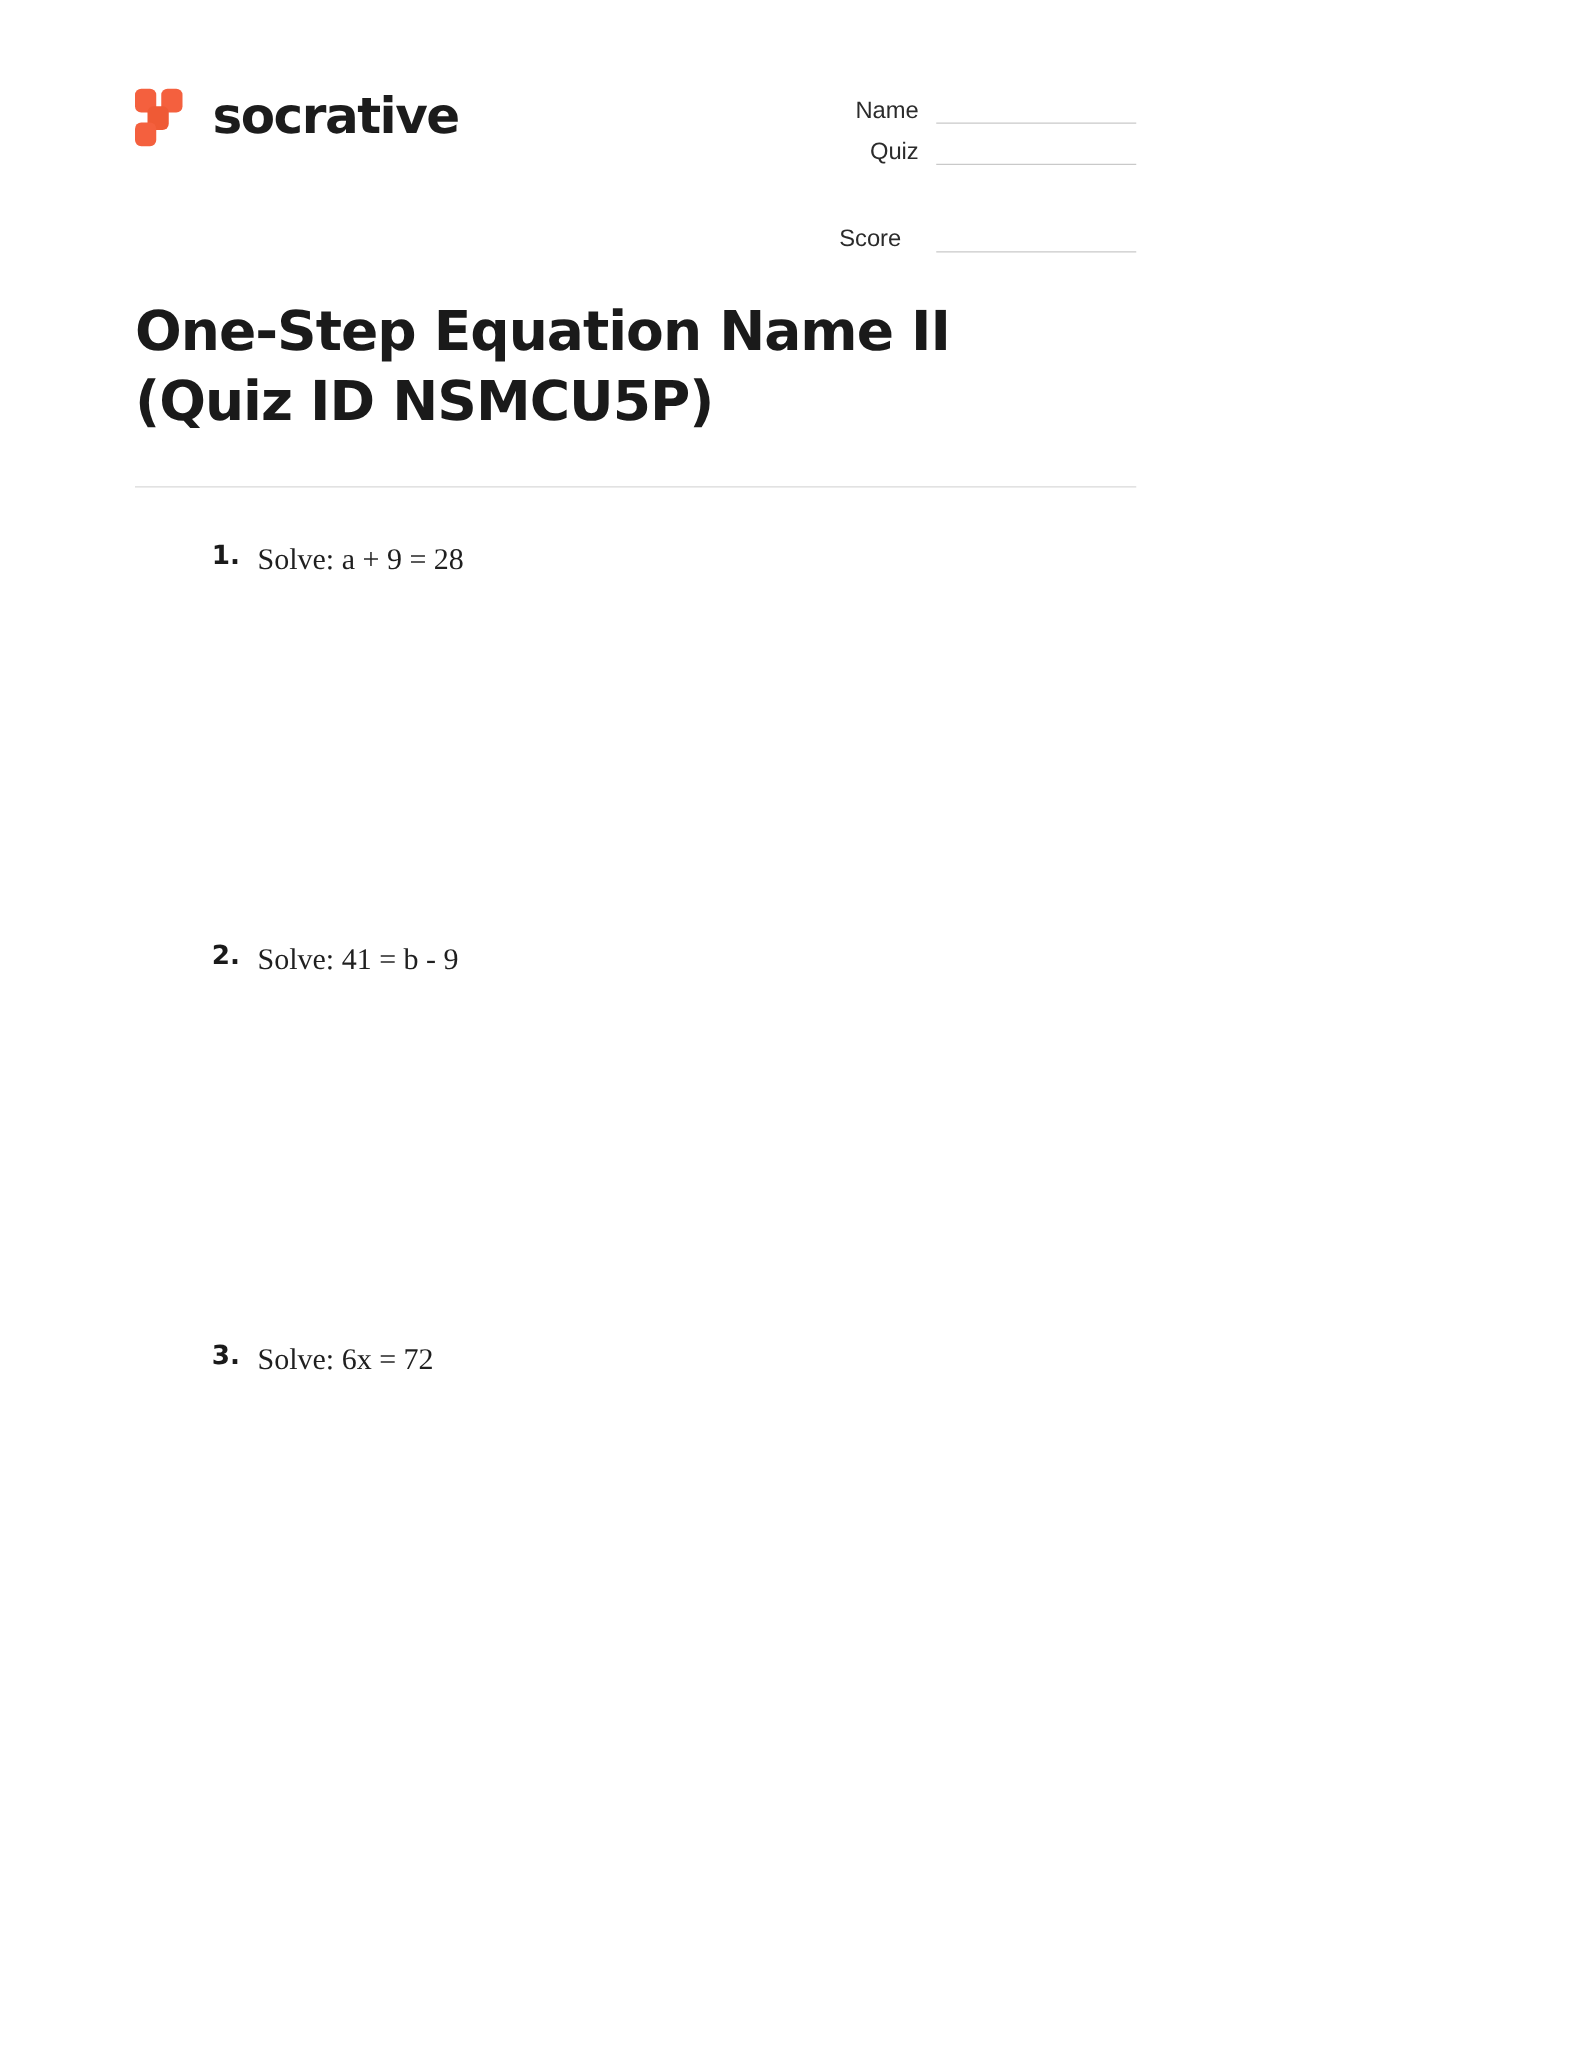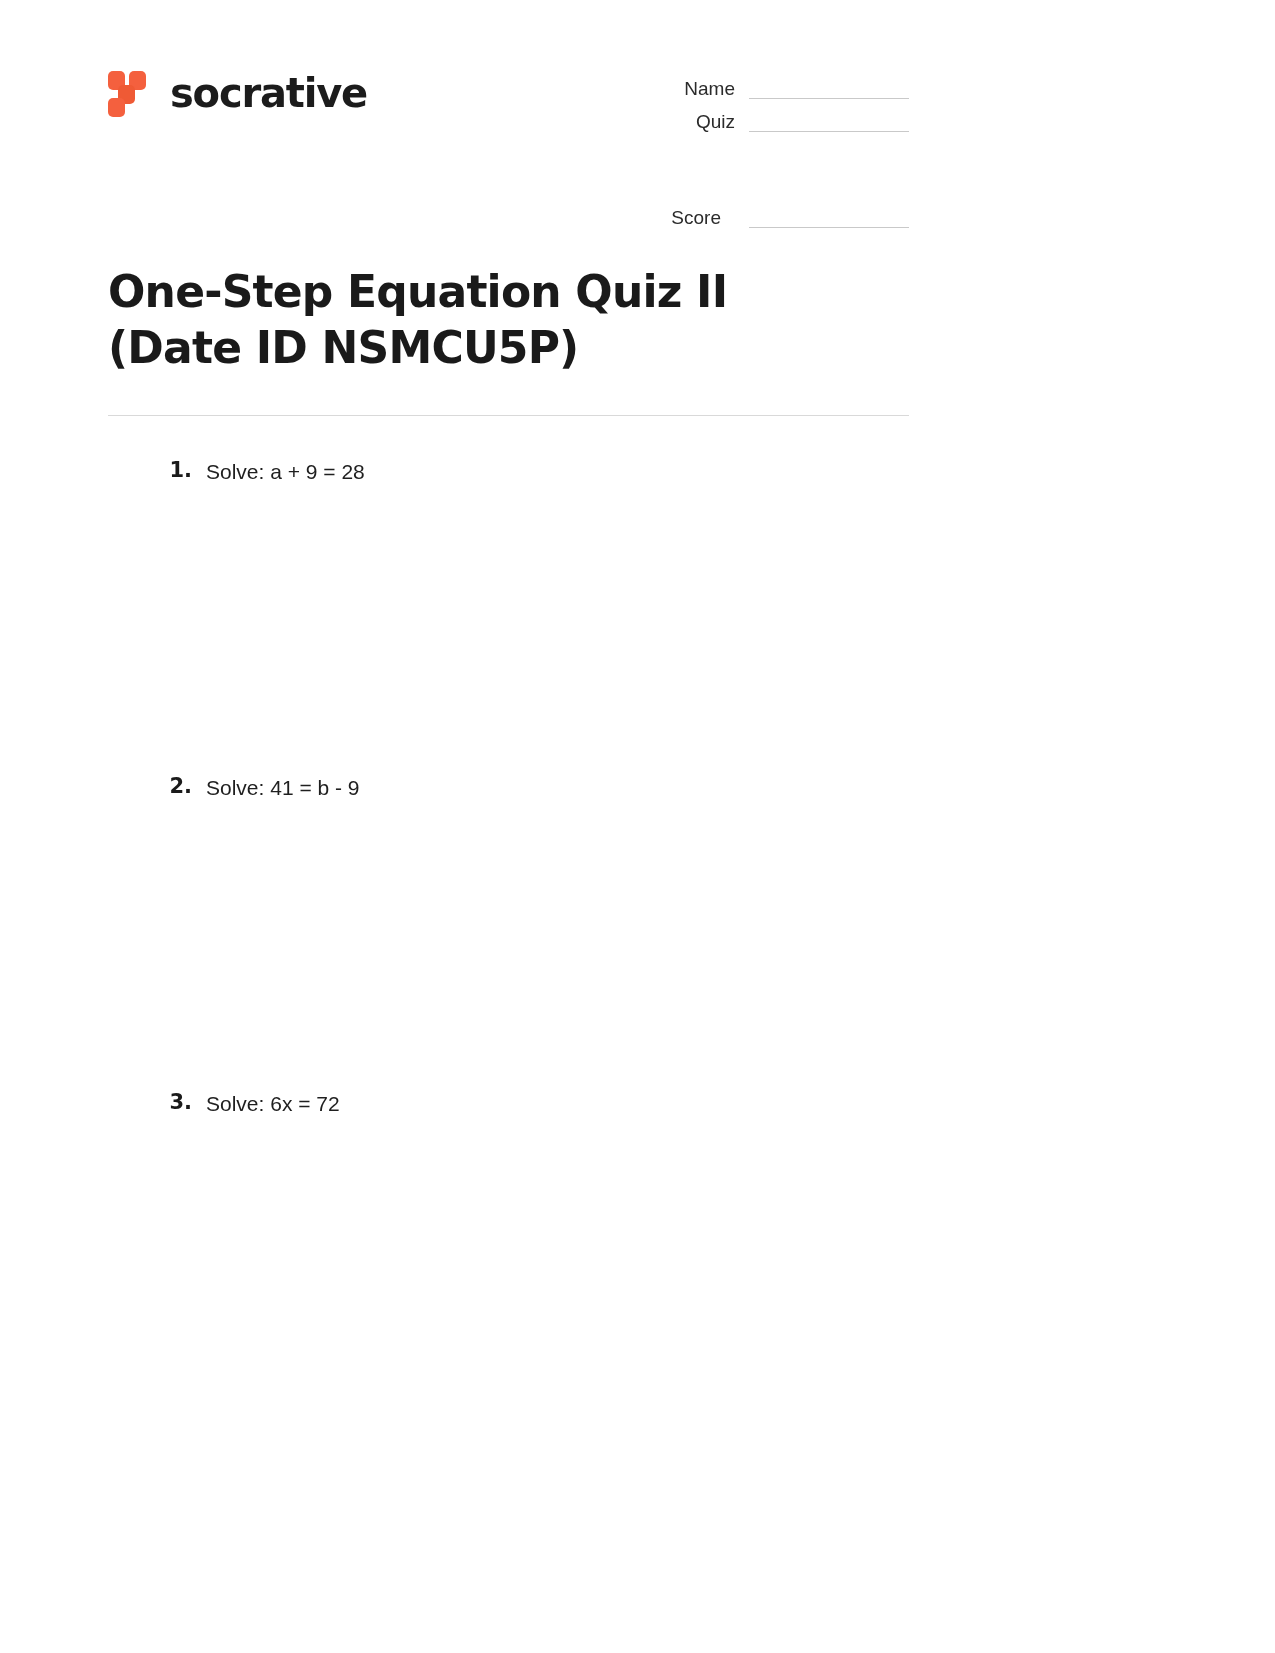--- a/index.html
+++ b/index.html
@@ -74,21 +74,21 @@
     font-size: 19px;
     color: #2b2b2b;
     white-space: nowrap;
   }
   .meta-line {
     width: 160px;
     border-bottom: 1.5px solid #c9c9c9;
     height: 20px;
   }
   .meta-row.score {
-    margin-top: 74px;
+    margin-top: 48px;
     gap: 28px;
   }
 
   
   .title-zone {
     display: flex;
     align-items: flex-start;
     justify-content: space-between;
     margin-top: 24px;
   }
@@ -123,23 +123,24 @@
   }
   .q-num {
     font-family: "DejaVu Sans", sans-serif;
     font-weight: 700;
     font-size: 21px;
     color: #1a1a1a;
     min-width: 26px;
     text-align: right;
   }
   .q-text {
-    font-size: 21px;
+    font-size: 24px;
     color: #1f1f1f;
     line-height: 1.35;
+    font-family: Liberation Serif, serif;
   }
   .q1 { margin-top: 42px; }
   .q2 { margin-top: 288px; }
   .q3 { margin-top: 288px; }
 </style>
 </head>
 <body>
 
 <div class="page">
 
@@ -166,21 +167,21 @@
       </div>
       <div class="meta-row score">
         <span class="meta-label">Score</span>
         <span class="meta-line"></span>
       </div>
     </div>
 
   </div>
 
   <div class="title-zone">
-    <h1 class="doc-title">One-Step Equation Quiz II (Date ID NSMCU5P)</h1>
+    <h1 class="doc-title">One-Step Equation Name II (Quiz ID NSMCU5P)</h1>
   </div>
 
   <hr class="rule">
 
   <ol class="questions">
     <li class="question q1">
       <span class="q-num">1.</span>
       <span class="q-text">Solve: a + 9 = 28</span>
     </li>
     <li class="question q2">

